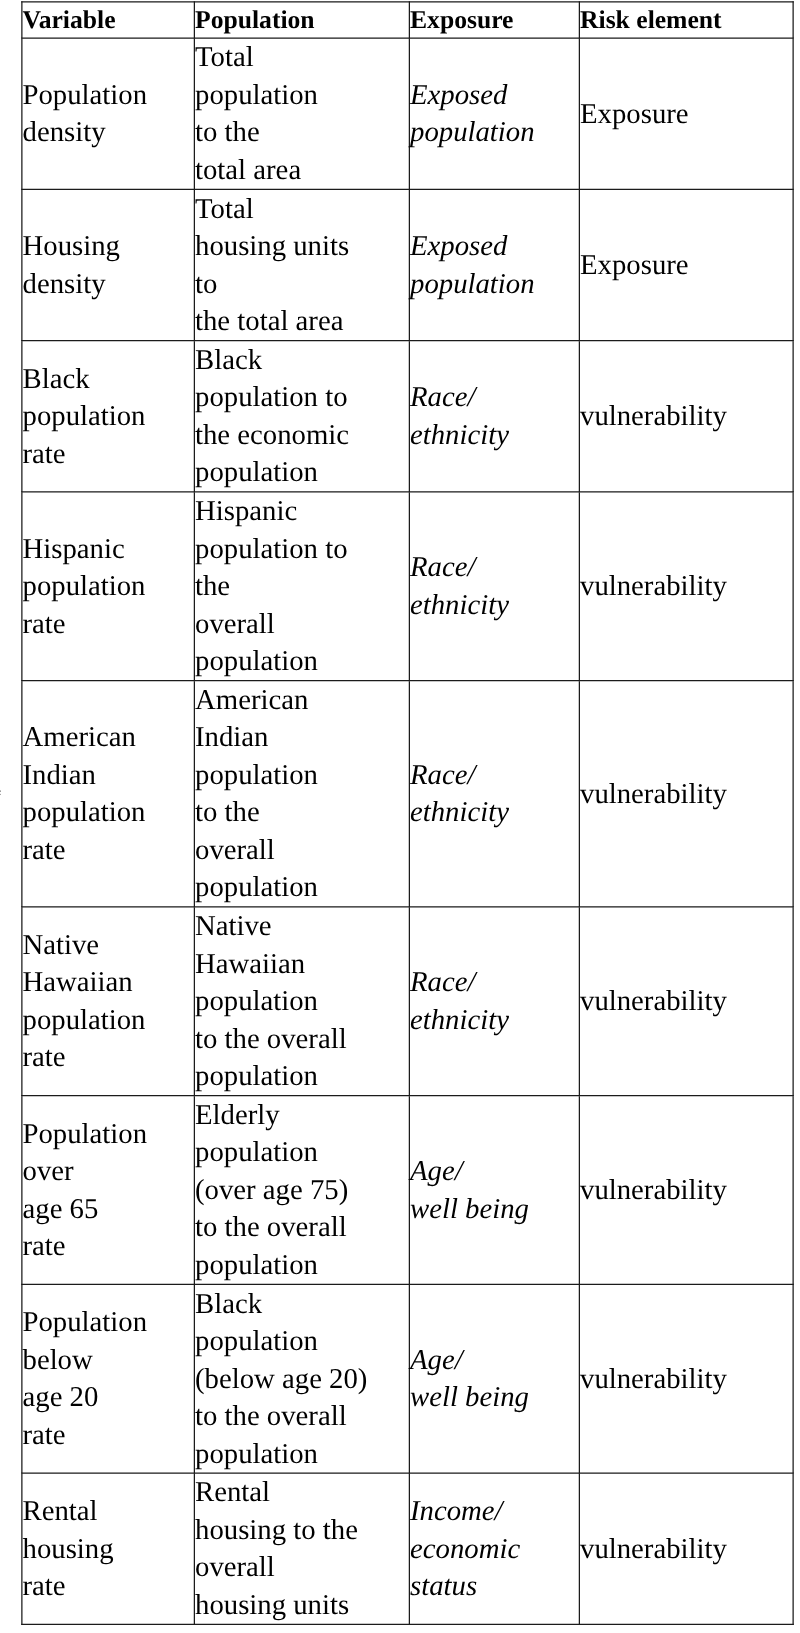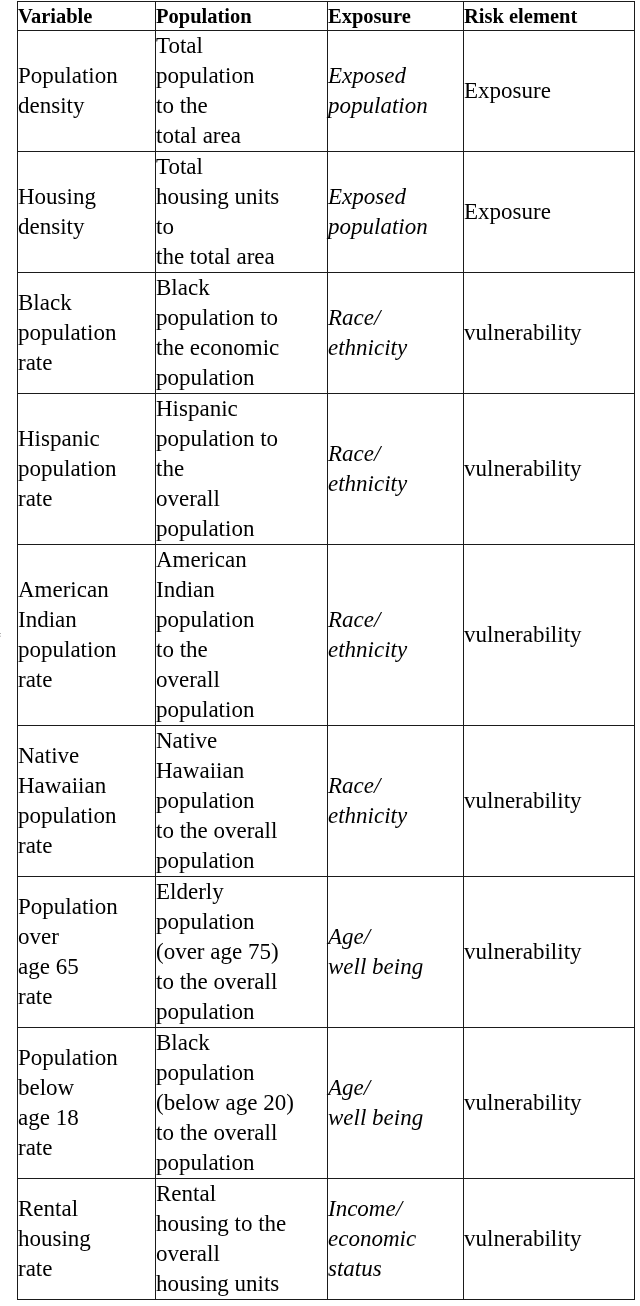--- a/index.html
+++ b/index.html
@@ -323,21 +323,21 @@
             <span class="lines">
               <span class="ln">vulnerability</span>
             </span>
           </td>
         </tr>
         <tr>
           <td class="cell-variable">
             <span class="lines">
               <span class="ln">Population</span>
               <span class="ln">below</span>
-              <span class="ln">age 18</span>
+              <span class="ln">age 20</span>
               <span class="ln">rate</span>
             </span>
           </td>
           <td class="cell-desc">
             <span class="lines">
               <span class="ln">Black</span>
               <span class="ln">population</span>
               <span class="ln">(below age 20)</span>
               <span class="ln">to the overall</span>
               <span class="ln">population</span>

